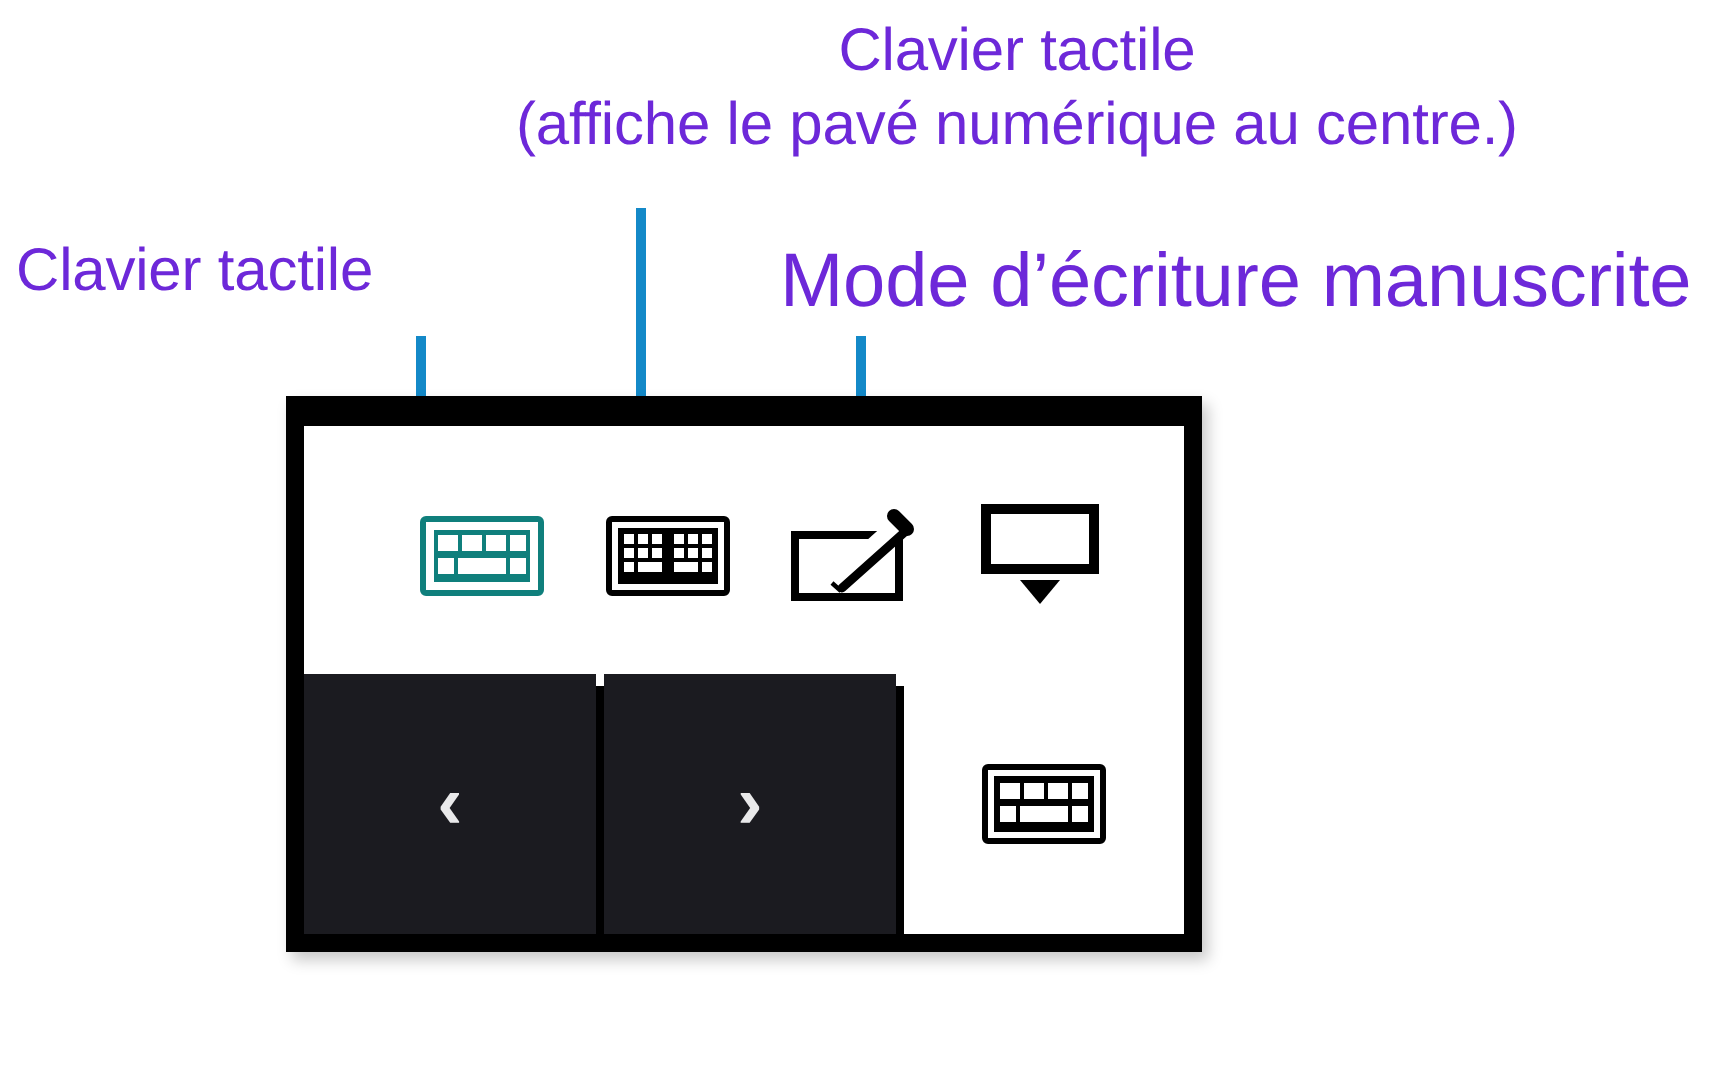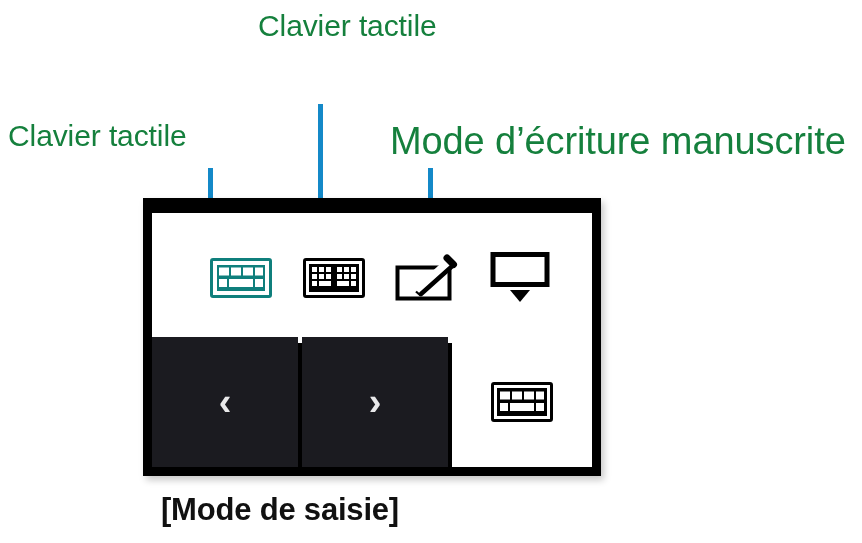--- a/index.html
+++ b/index.html
@@ -19,21 +19,21 @@
   .stage {
     position: absolute;
     inset: 0;
   }
 
   
   .callout-label {
     position: absolute;
     font-family: "Liberation Sans", sans-serif;
     font-weight: 400;
-    color: #15803d;
+    color: #6d28d9;
     white-space: nowrap;
     line-height: 1.22;
     letter-spacing: -0.1px;
     text-align: center;
   }
   #label-touch-keyboard {
     left: 8px;
     top: 118px;
     font-size: 30px;
   }
@@ -171,20 +171,21 @@
 </style>
 </head>
 <body>
 
 <div class="stage">
 
   <div class="callout-label" id="label-touch-keyboard">Clavier tactile</div>
 
   <div class="callout-label" id="label-numpad">
     <span class="l1">Clavier tactile</span>
+    <span class="l2">(affiche le pavé numérique au centre.)</span>
   </div>
 
   <div class="callout-label" id="label-handwriting">Mode d’écriture manuscrite</div>
 
   <div class="leader" id="leader-line-1"></div>
   <div class="leader-dot" id="leader-dot-1"></div>
 
   <div class="leader" id="leader-line-2"></div>
   <div class="leader-dot" id="leader-dot-2"></div>
 
@@ -288,15 +289,14 @@
                 <rect x="45" y="21" width="8" height="8"></rect>
               </g>
             </svg>
           </span>
         </div>
       </div>
 
     </div>
   </div>
 
-  <div id="caption">[Mode de saisie]</div>
 
 </div>
 
 </body></html>

